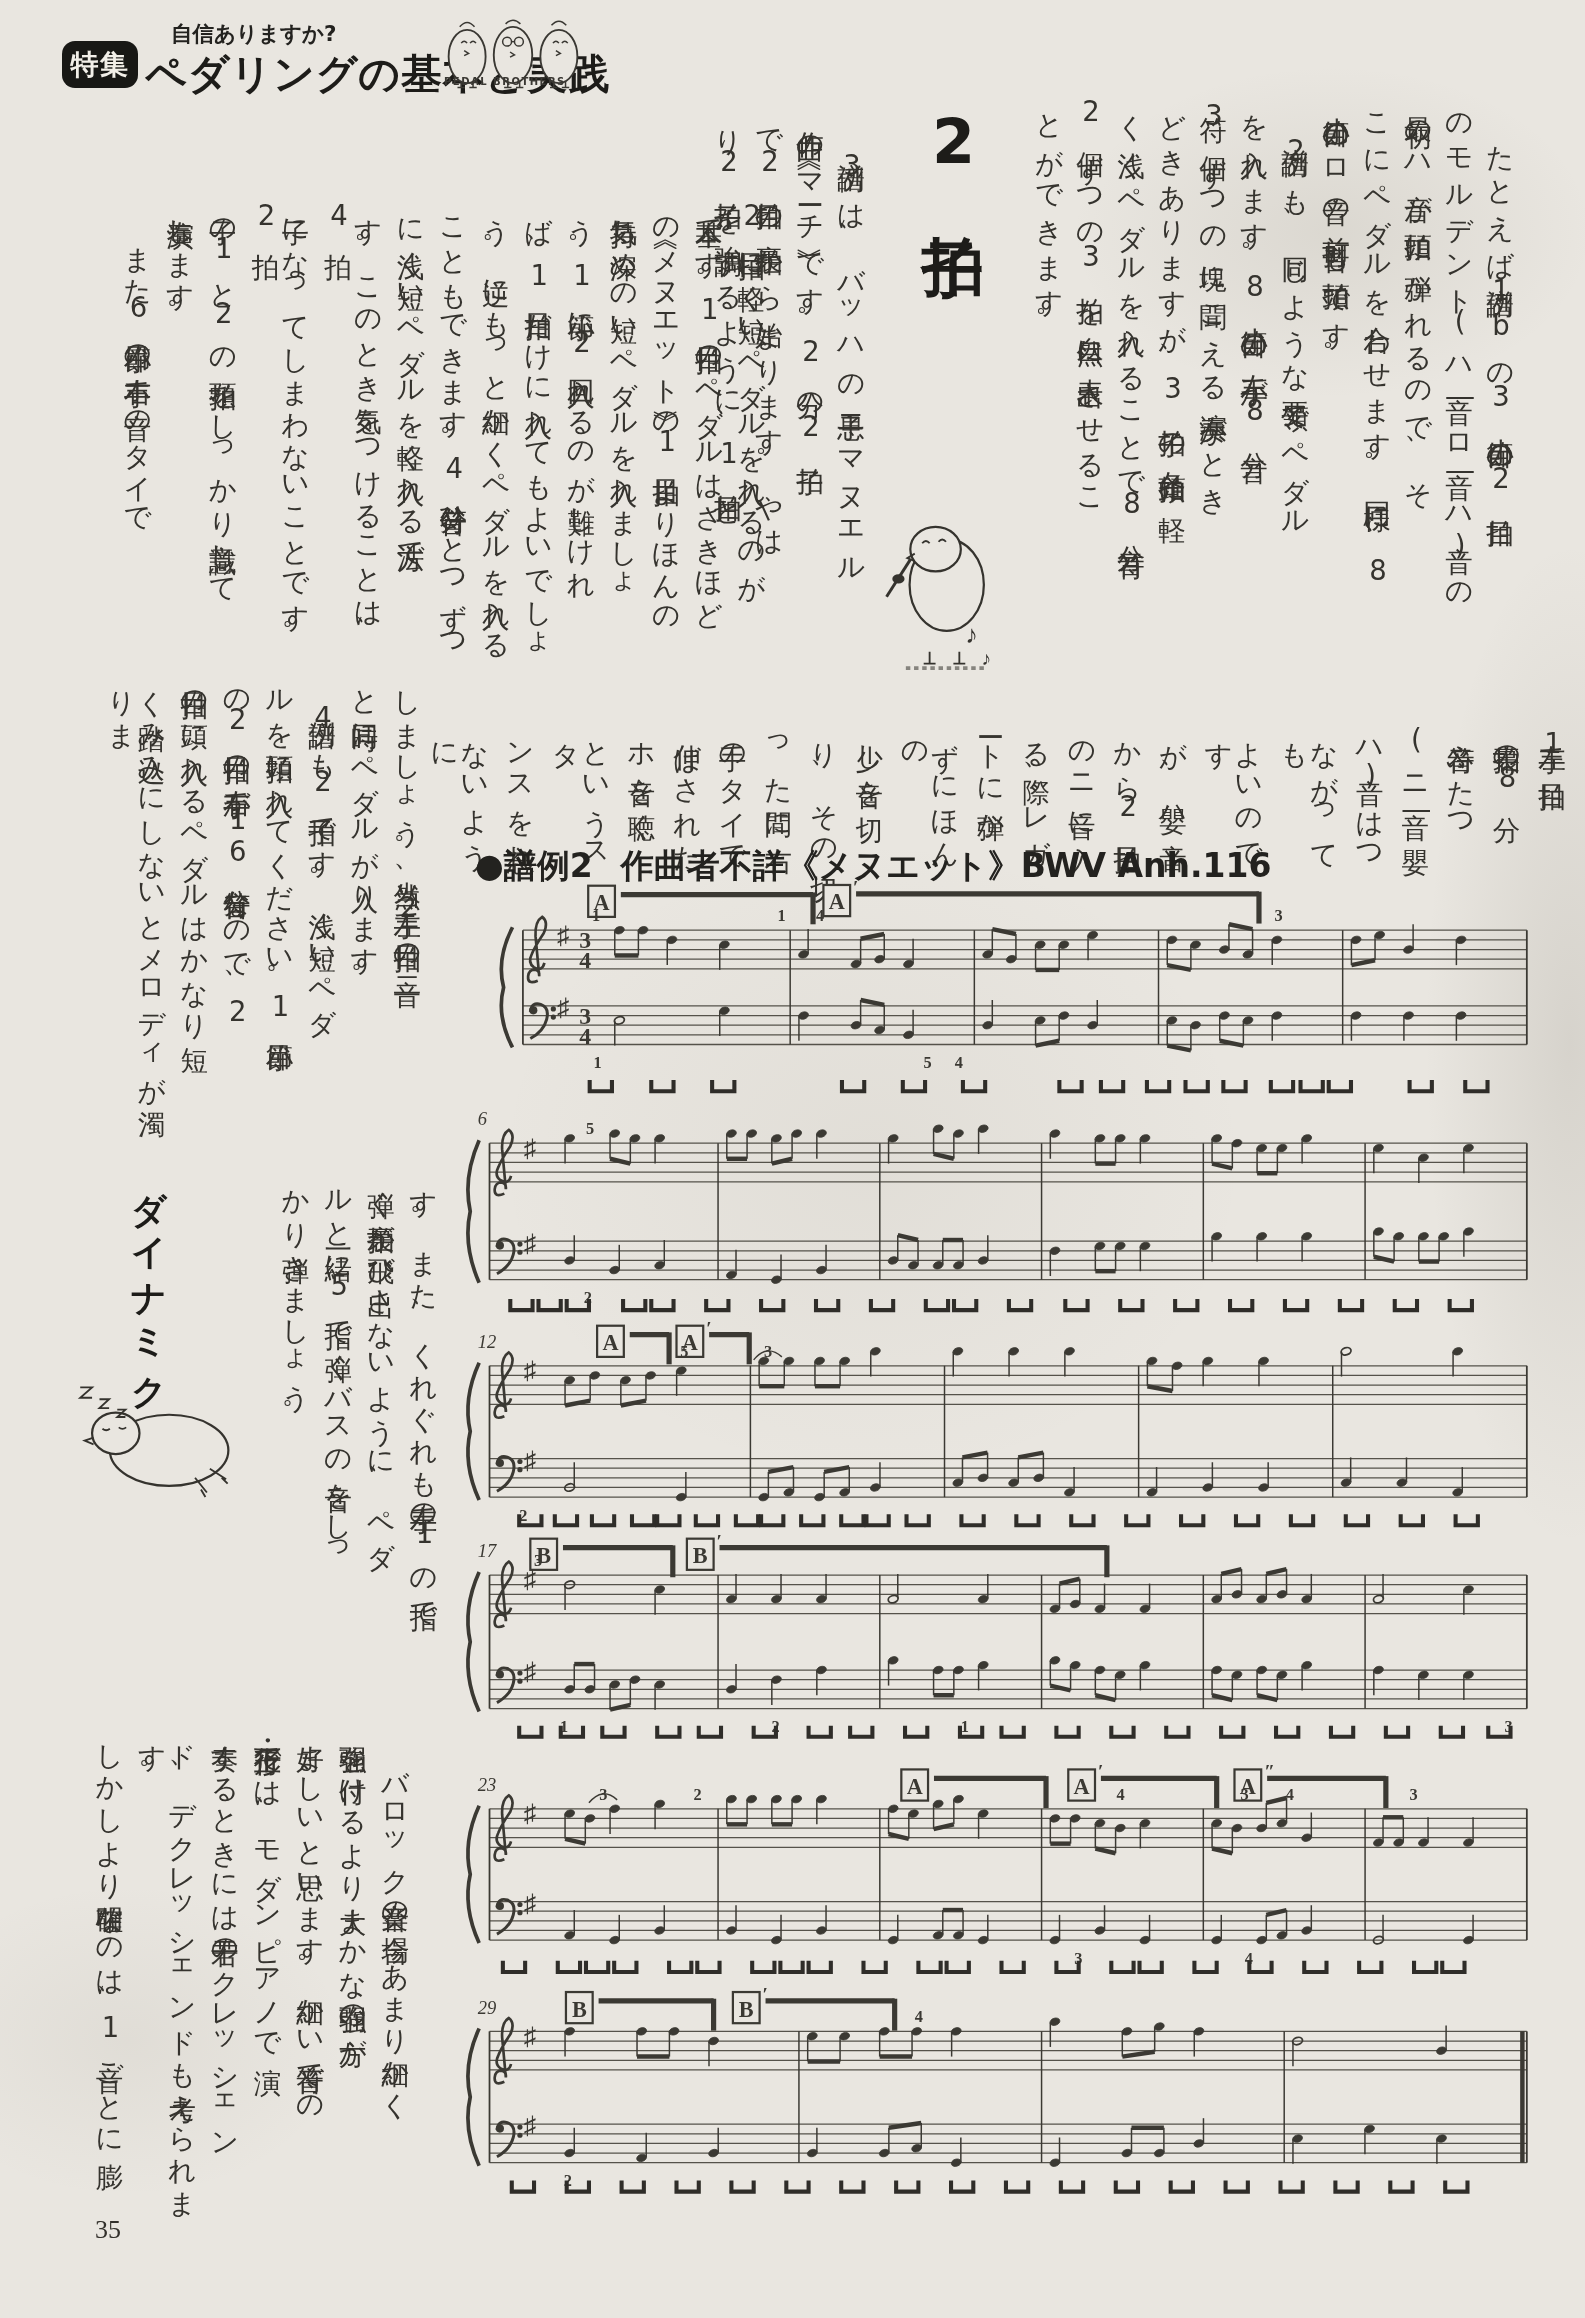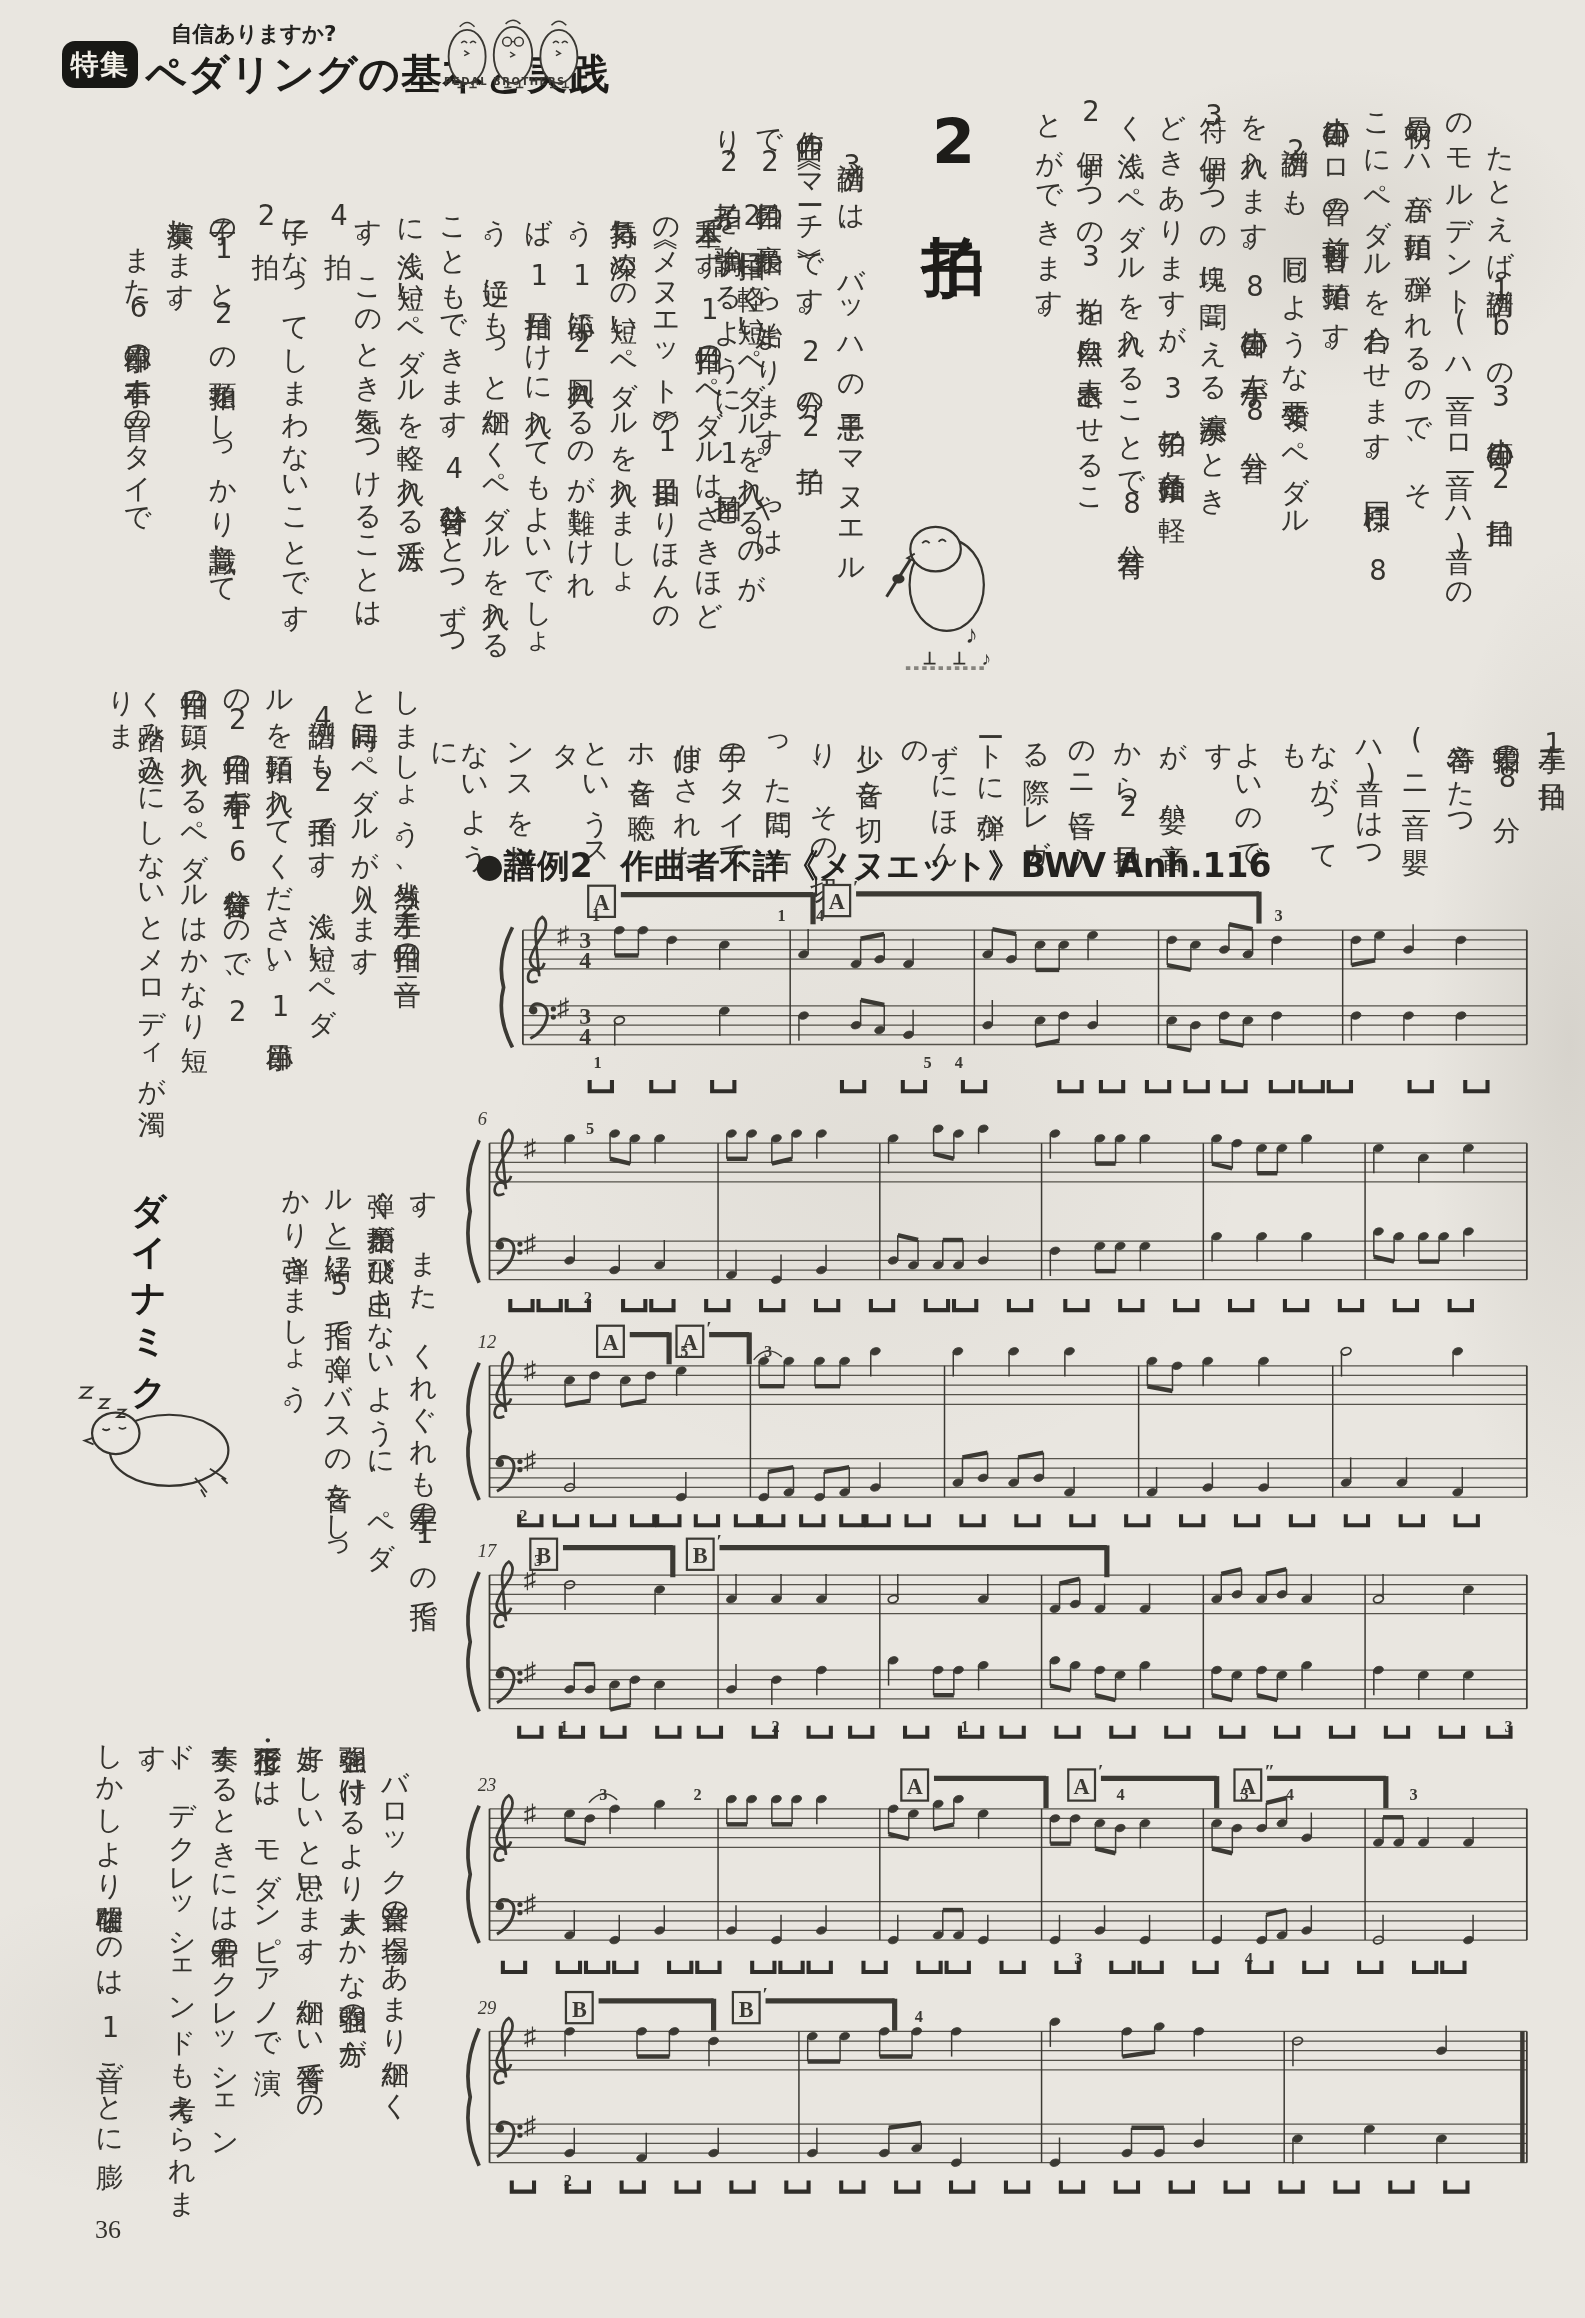--- a/index.html
+++ b/index.html
@@ -1154,15 +1154,15 @@
         <line x1="1622.2" y1="2887" x2="1622.2" y2="2854" stroke="#3b3933" stroke-width="2"></line>
         <ellipse cx="1749" cy="2881.5" rx="6.8" ry="4.8" transform="rotate(-18 1749 2881.5)" fill="#3b3933" stroke="#3b3933" stroke-width="1"></ellipse>
         <line x1="1742.8" y1="2882.5" x2="1742.8" y2="2915.5" stroke="#3b3933" stroke-width="2"></line>
         <ellipse cx="1846" cy="2868.5" rx="6.8" ry="4.8" transform="rotate(-18 1846 2868.5)" fill="#3b3933" stroke="#3b3933" stroke-width="1"></ellipse>
         <line x1="1839.8" y1="2869.5" x2="1839.8" y2="2902.5" stroke="#3b3933" stroke-width="2"></line>
         <ellipse cx="1943" cy="2881.5" rx="6.8" ry="4.8" transform="rotate(-18 1943 2881.5)" fill="#3b3933" stroke="#3b3933" stroke-width="1"></ellipse>
         <line x1="1936.8" y1="2882.5" x2="1936.8" y2="2915.5" stroke="#3b3933" stroke-width="2"></line>
       </g>
     </svg>
 
-  <div class="pagenum">36</div>
+  <div class="pagenum">35</div>
 </div>
 
 
 </body></html>

